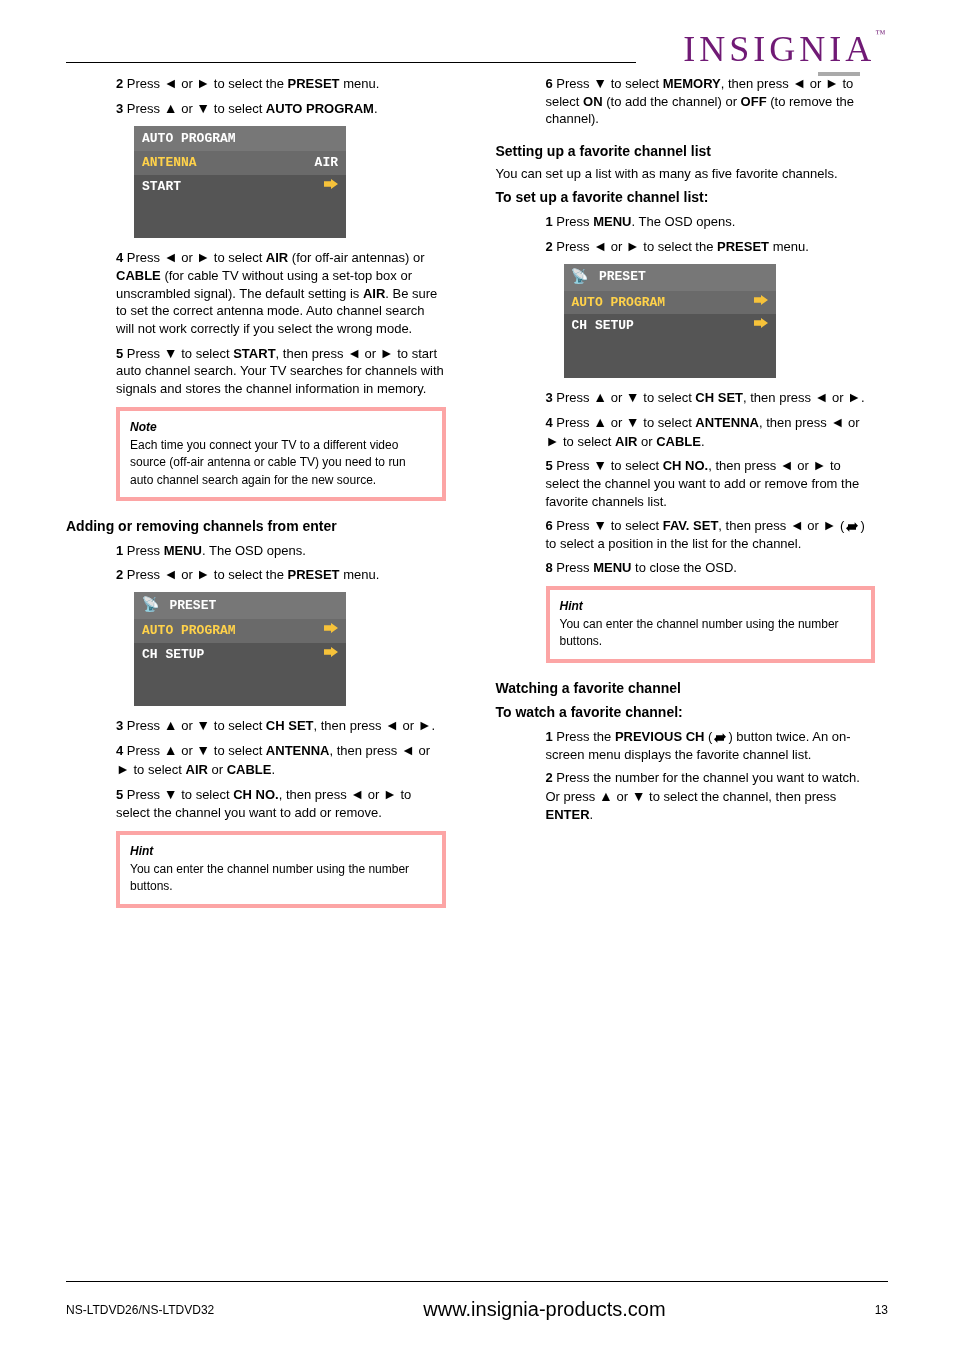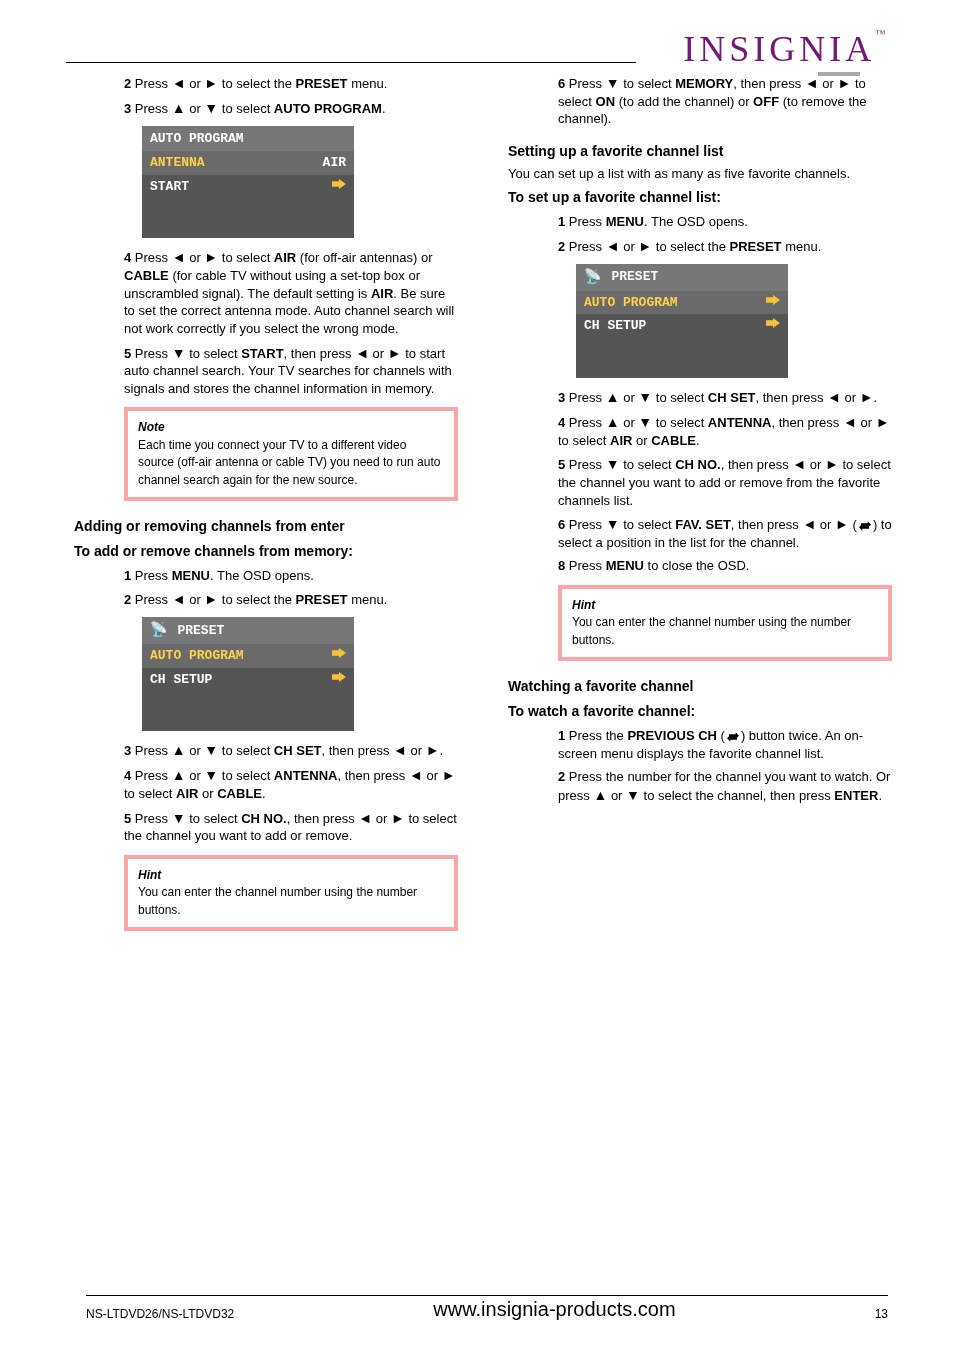--- a/index.html
+++ b/index.html
@@ -34,24 +34,23 @@
     position: absolute;
     top: 62px;
     left: 66px;
     right: 318px;
     border-top: 1px solid #000;
   }
   .columns {
     position: absolute;
     top: 74px;
     left: 66px;
-    right: 62px;
+    right: 79px;
     display: flex;
     gap: 50px;
-    margin-left: 8px;
   }
   .col {
     flex: 1 1 50%;
     font-size: 13px;
     line-height: 1.35;
   }
   .indent { padding-left: 50px; }
   .step { margin-bottom: 6px; }
   .bold { font-weight: 700; }
   .small { font-size: 14px; }
@@ -100,25 +99,24 @@
 
   .section-title { font-weight: 700; font-size: 14px; margin-top: 14px; }
 
   .footer {
     position: absolute;
     bottom: 30px;
     left: 66px;
     right: 66px;
     display: flex;
     justify-content: space-between;
-    align-items: flex-end;
+    align-items: center;
     border-top: 1px solid #000;
-    padding-top: 2px;
+    padding-top: 16px;
     font-size: 12px;
-    margin-left: 20px;
   }
   .footer .site { font-size: 20px; }
 
   
   .loop { display:inline-block; }
   .loop svg { width: 16px; height: 16px; vertical-align: middle; }
 
   .tri { font-size: 14px; }
 </style>
 </head>
@@ -172,21 +170,20 @@
       <span class="bold">5</span>
       <span>Press </span><span class="tri">▼</span><span> to select </span><span class="bold">START</span><span>, then press </span><span class="tri">◄</span><span> or </span><span class="tri">►</span><span> to start auto channel search. Your TV searches for channels with signals and stores the channel information in memory.</span>
     </div>
 
     <div class="note-box">
       <div class="note-title">Note</div>
       <div>Each time you connect your TV to a different video source (off-air antenna or cable TV) you need to run auto channel search again for the new source.</div>
     </div>
 
     <div class="section-title">Adding or removing channels from enter</div>
-    <div class="bold small" style="margin-top:6px;">To add or remove channels from memory:</div>
 
     <div class="indent step" style="margin-top:6px;">
       <span class="bold">1</span>
       <span>Press </span><span class="bold">MENU</span><span>. The OSD opens.</span>
     </div>
     <div class="indent step">
       <span class="bold">2</span>
       <span>Press </span><span class="tri">◄</span><span> or </span><span class="tri">►</span><span> to select the </span><span class="bold">PRESET</span><span> menu.</span>
     </div>
 

